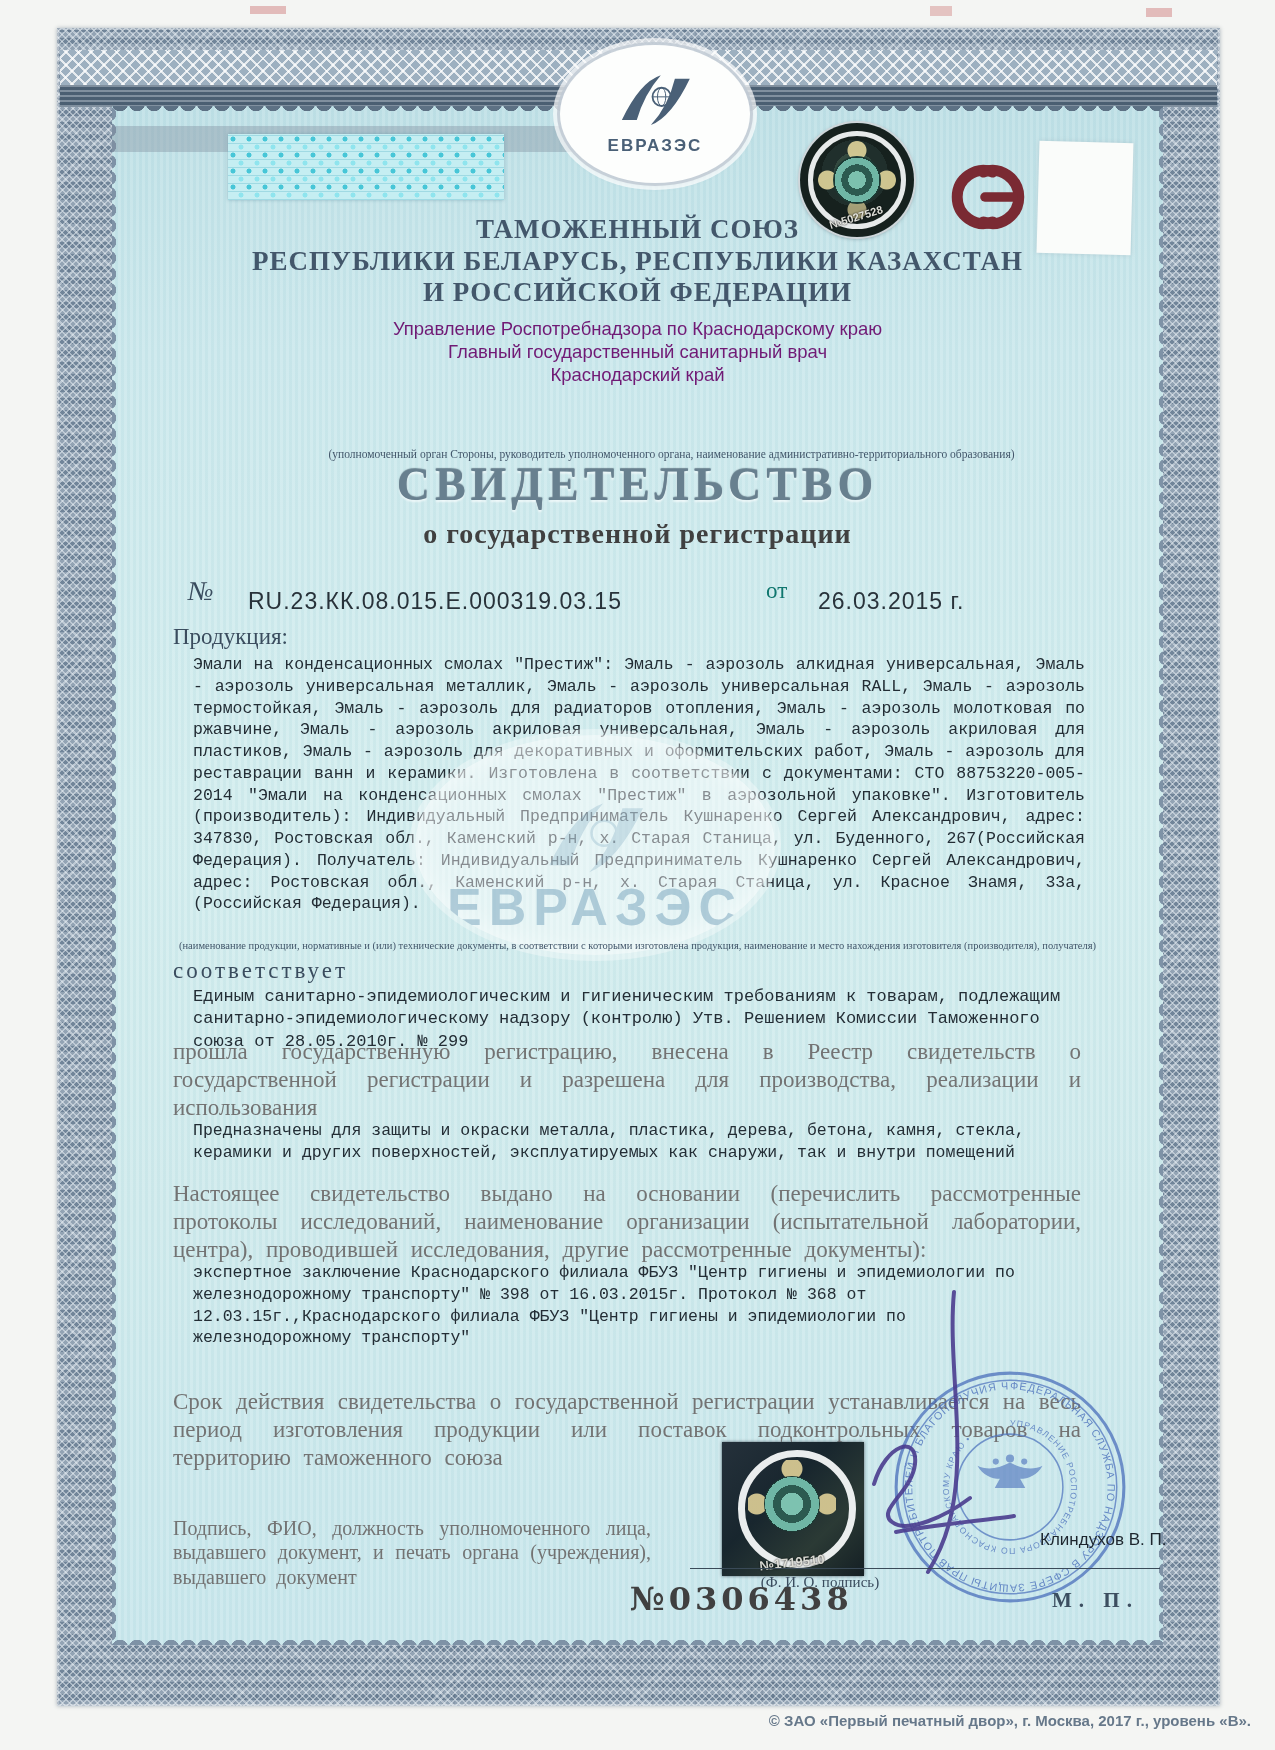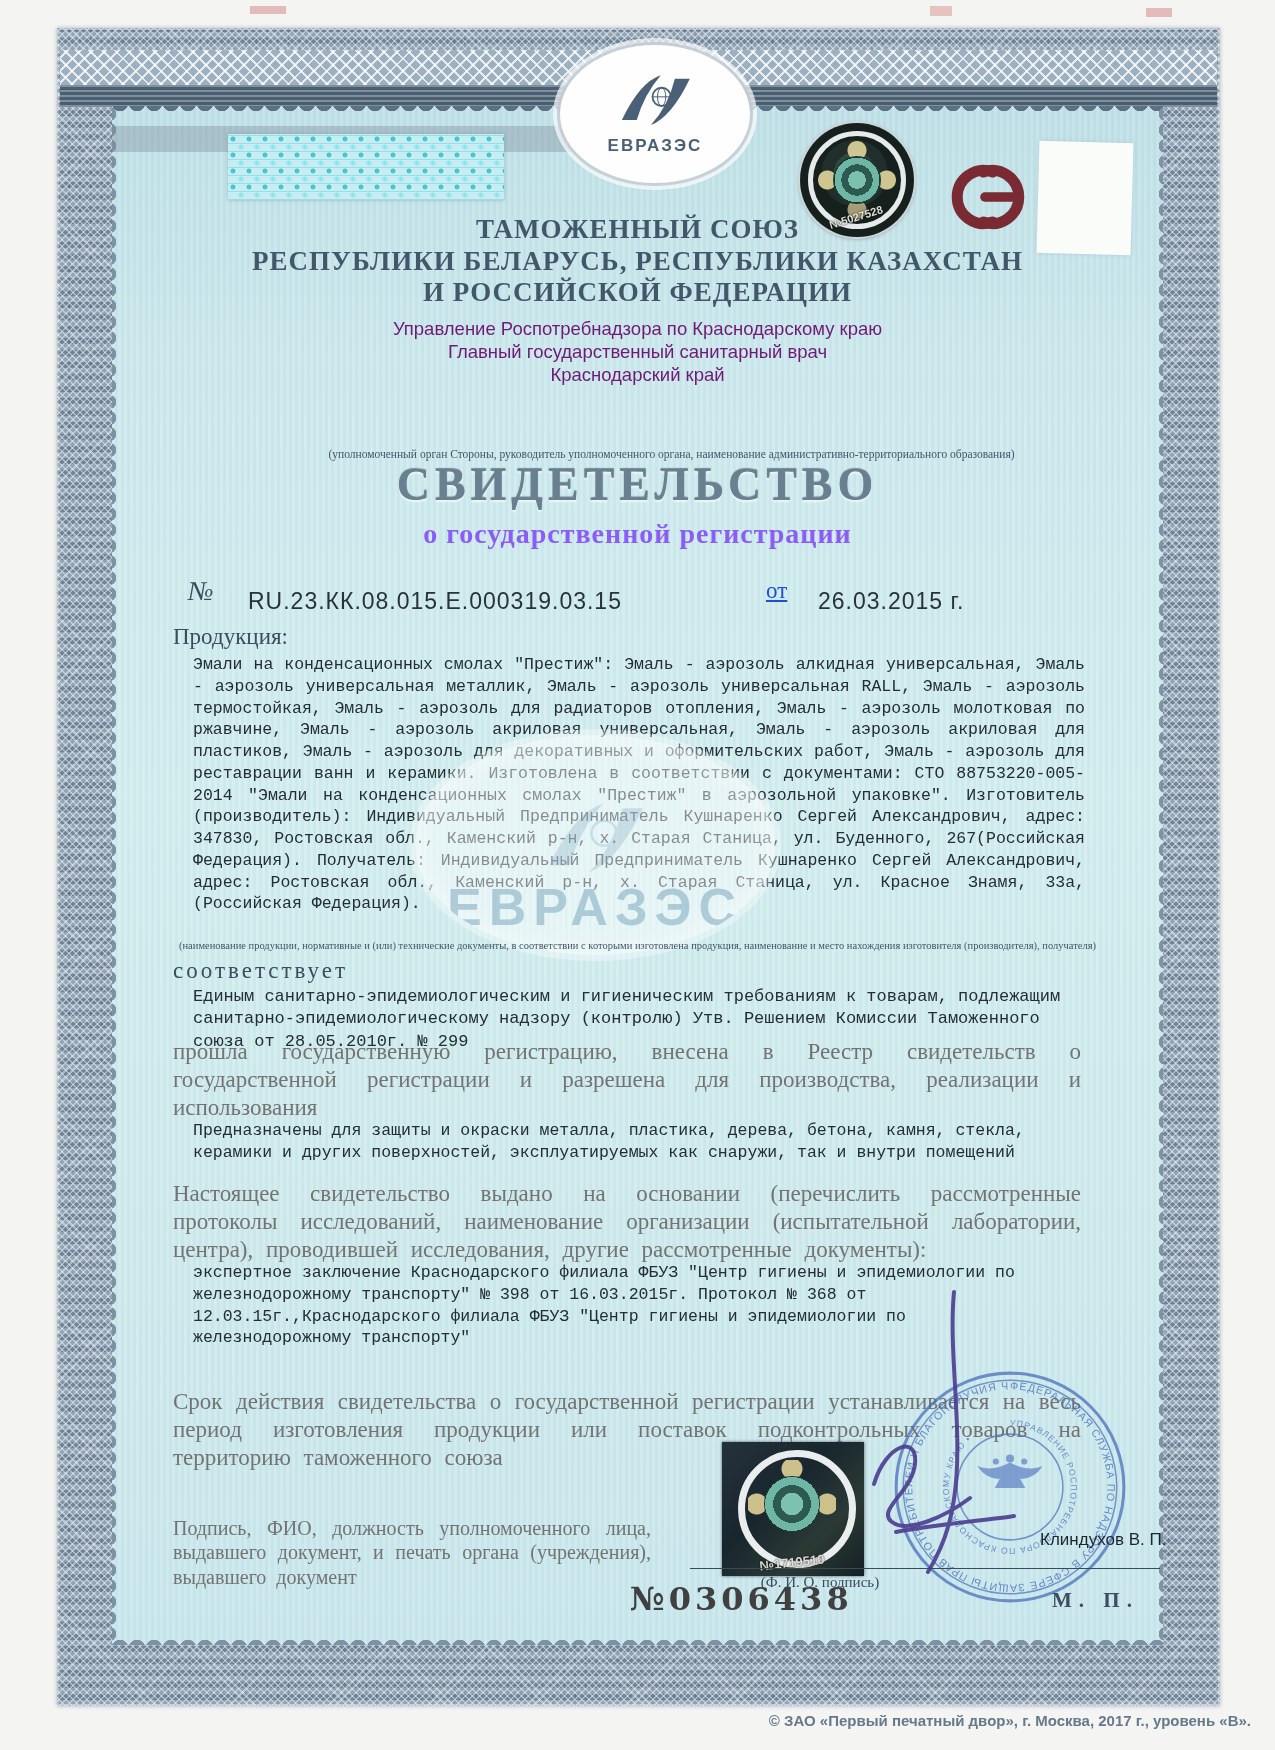--- a/index.html
+++ b/index.html
@@ -76,21 +76,21 @@
   .se-mark{position:absolute;left:925px;top:158px;width:126px;height:78px;}
   .white-patch{position:absolute;left:1038px;top:142px;width:94px;height:112px;background:#fafcfa;
     transform:rotate(1.5deg);box-shadow:0 0 4px rgba(150,170,180,.4);}
   
   .ctr{position:absolute;left:112px;width:1051px;text-align:center;}
   .h-serif{font-weight:bold;color:#43576b;font-size:27px;letter-spacing:1px;}
   .h-sans{font-family:"Liberation Sans",sans-serif;color:#701a75;font-size:18.5px;}
   .caption{font-size:11.5px;color:#42566a;}
   .title-main{font-size:46px;font-weight:bold;letter-spacing:5px;color:#68808f;
     text-shadow:0 -1px 1px rgba(36,56,76,.55), 0 2px 2px rgba(255,255,255,.65);}
-  .title-sub{font-size:28px;font-weight:bold;color:#8b5cf6;letter-spacing:1px;}
+  .title-sub{font-size:28px;font-weight:bold;color:#404040;letter-spacing:1px;}
   .abs{position:absolute;}
   .serif-lead{font-size:23px;color:#3a4c5e;}
   .sans-para{font-family:Liberation Mono, monospace;font-size:16.5px;line-height:1.32;color:#232d35;}
   .serif-para{font-size:23px;line-height:1.22;color:#737373;text-align:justify;word-spacing:7px;}
   .reg-num{font-family:"Liberation Sans",sans-serif;font-size:23px;color:#28323a;letter-spacing:1px;}
   
   .watermark{position:absolute;left:415px;top:735px;width:360px;height:220px;border-radius:50%;
     background:rgba(255,255,255,.45);box-shadow:0 0 0 6px rgba(255,255,255,.35), inset 0 0 30px rgba(255,255,255,.6);
     display:flex;flex-direction:column;align-items:center;justify-content:flex-end;overflow:hidden;}
   .watermark .wm-text{font-family:"Liberation Sans",sans-serif;font-weight:bold;font-size:52px;
@@ -187,21 +187,21 @@
   <div class="ctr h-sans" style="top:318px;">Управление Роспотребнадзора по Краснодарскому краю</div>
   <div class="ctr h-sans" style="top:341px;">Главный государственный санитарный врач</div>
   <div class="ctr h-sans" style="top:364px;">Краснодарский край</div>
   <div class="ctr caption" style="top:448px;margin-left:34px;">(уполномоченный орган Стороны, руководитель уполномоченного органа, наименование административно-территориального образования)</div>
 
   <div class="ctr title-main" style="top:458px;">СВИДЕТЕЛЬСТВО</div>
   <div class="ctr title-sub" style="top:518px;">о государственной регистрации</div>
 
   <div class="abs" style="left:188px;top:576px;font-size:27px;font-style:italic;color:#3a4c5e;">№</div>
   <div class="abs reg-num" style="left:248px;top:588px;">RU.23.КК.08.015.Е.000319.03.15</div>
-  <div class="abs" style="left:766px;top:578px;font-size:23px;color:#1d4ed8;text-decoration:underline;">от</div>
+  <div class="abs" style="left:766px;top:578px;font-size:23px;color:#0f766e;">от</div>
   <div class="abs reg-num" style="left:818px;top:588px;">26.03.2015 г.</div>
 
   <div class="abs serif-lead" style="left:173px;top:624px;">Продукция:</div>
   <div class="abs sans-para" style="left:193px;top:654px;width:892px;text-align:justify;">Эмали на конденсационных смолах "Престиж": Эмаль - аэрозоль алкидная универсальная, Эмаль - аэрозоль универсальная металлик, Эмаль - аэрозоль универсальная RALL, Эмаль - аэрозоль термостойкая, Эмаль - аэрозоль для радиаторов отопления, Эмаль - аэрозоль молотковая по ржавчине, Эмаль - аэрозоль акриловая универсальная, Эмаль - аэрозоль акриловая для пластиков, Эмаль - аэрозоль для декоративных и оформительских работ, Эмаль - аэрозоль для реставрации ванн и керамики. Изготовлена в соответствии с документами: СТО 88753220-005-2014 "Эмали на конденсационных смолах "Престиж" в аэрозольной упаковке". Изготовитель (производитель): Индивидуальный Предприниматель Кушнаренко Сергей Александрович, адрес: 347830, Ростовская обл., Каменский р-н, х. Старая Станица, ул. Буденного, 267(Российская Федерация).  Получатель: Индивидуальный Предприниматель Кушнаренко Сергей Александрович, адрес: Ростовская обл., Каменский р-н, х. Старая Станица, ул. Красное Знамя, 33а,(Российская Федерация).</div>
 
   <div class="watermark">
     <span class="wm-logo">
       <svg width="120" height="80" viewBox="0 0 100 70">
         <g fill="#7da8c0">
           <path d="M10 58 Q32 12 57 4 Q37 27 28 58 Z"></path>

